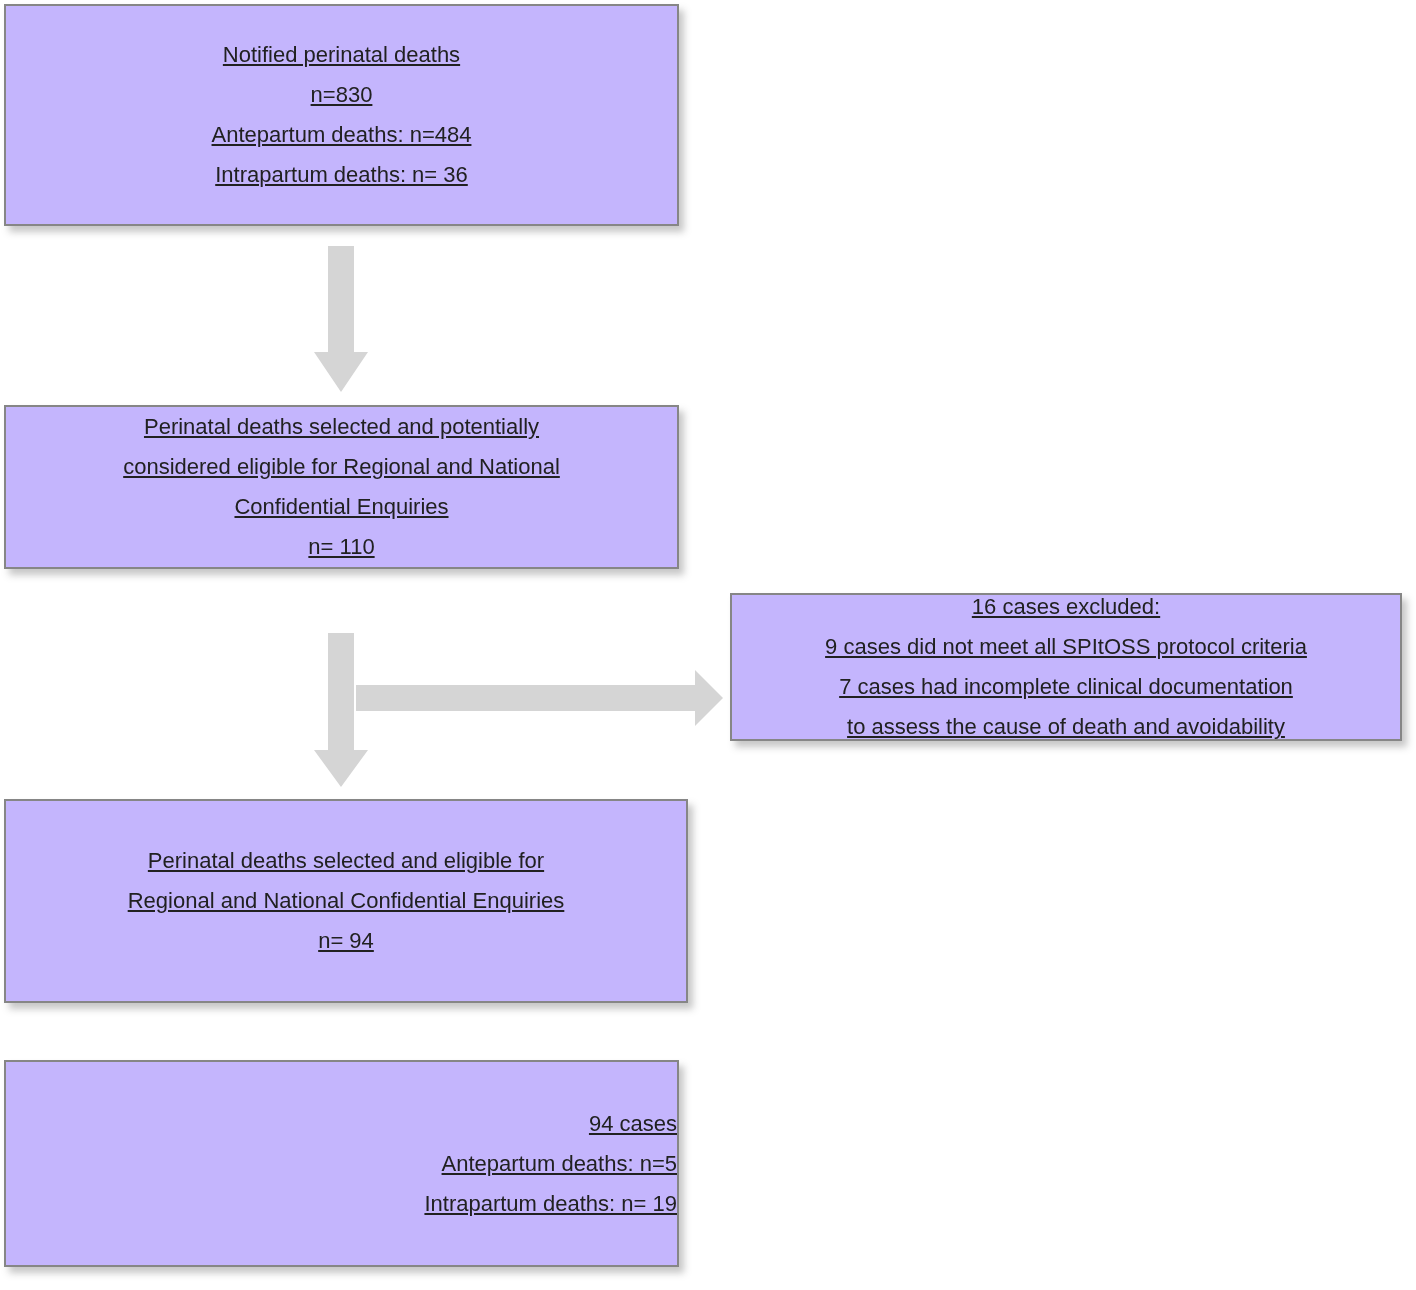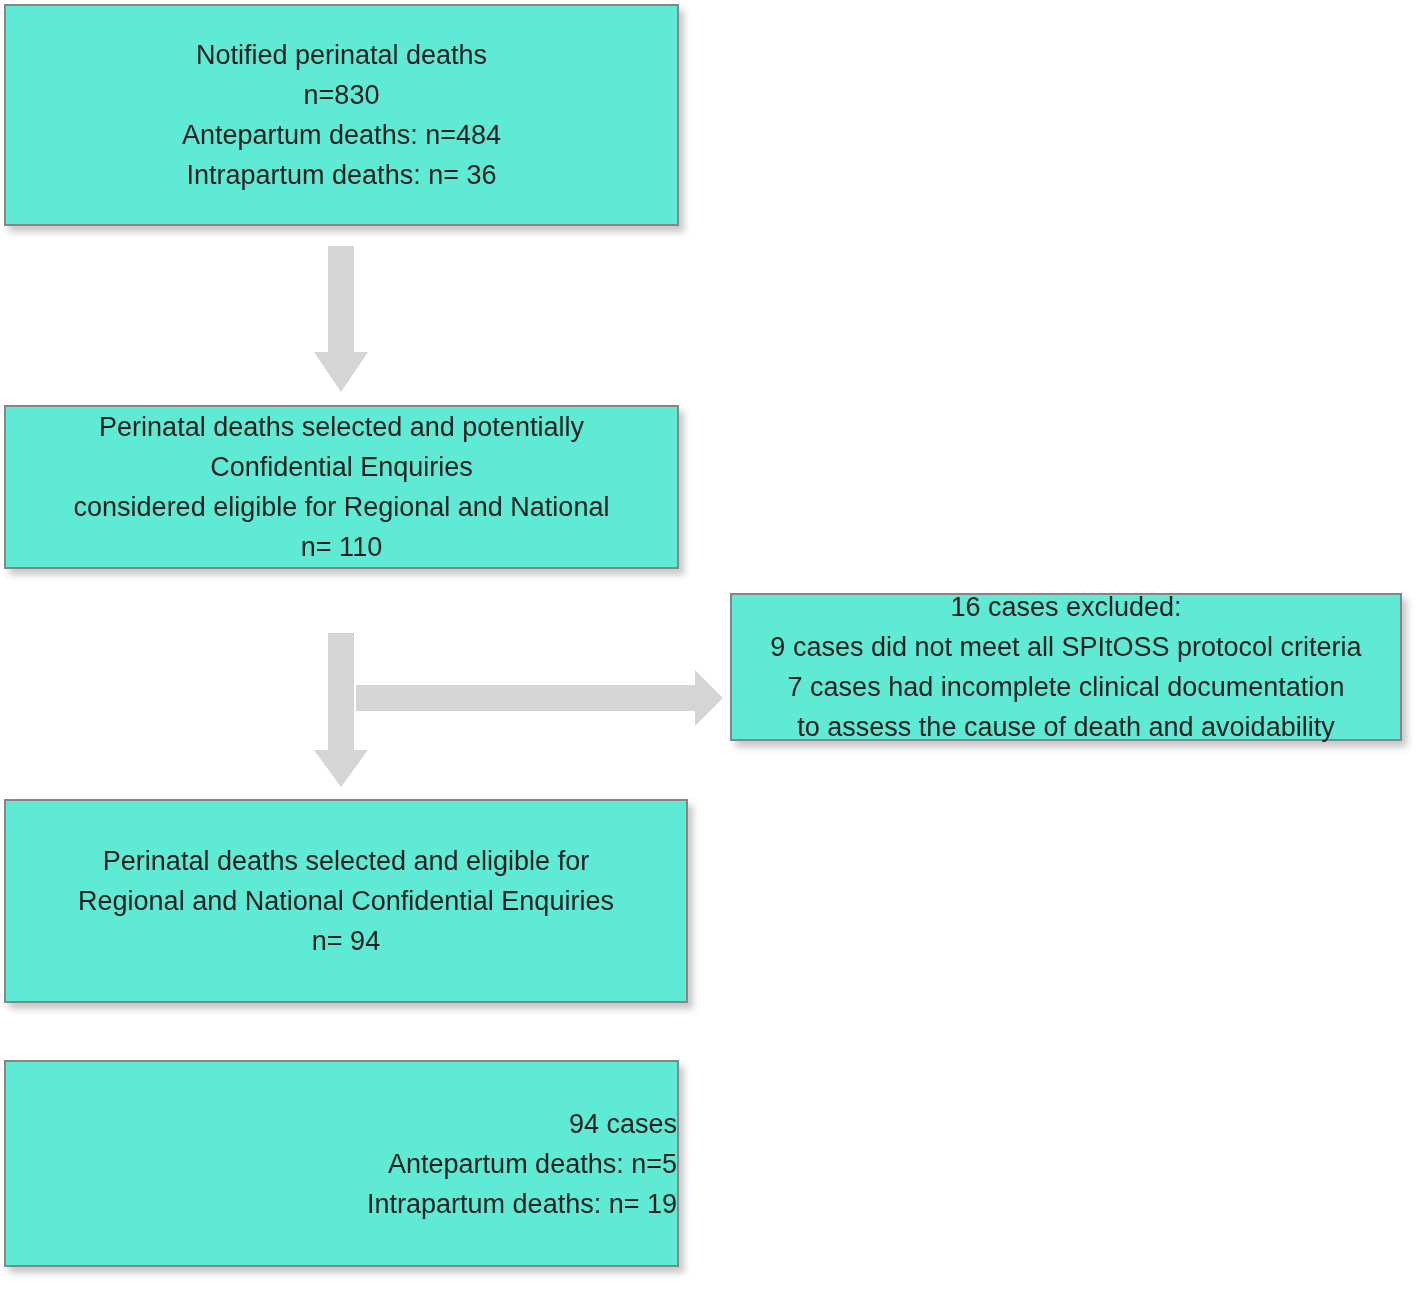--- a/index.html
+++ b/index.html
@@ -12,31 +12,32 @@
     width: 1416px;
     height: 1290px;
     background: #ffffff;
     font-family: "Liberation Sans", sans-serif;
     color: #212121;
     overflow: hidden;
   }
   .flowbox {
     position: absolute;
     box-sizing: border-box;
-    background: #5eead4;
+    background: #c4b5fd;
     border: 2px solid #868686;
     box-shadow: 5px 6px 7px rgba(130, 130, 130, 0.45);
     display: flex;
     flex-direction: column;
     justify-content: center;
     align-items: center;
     text-align: center;
-    font-size: 27px;
+    font-size: 22px;
     line-height: 40px;
     color: #212121;
+    text-decoration: underline;
   }
   .flowbox .line {
     width: 100%;
     white-space: pre-wrap;
   }
   .box-notified   { left: 4px;   top: 4px;    width: 675px; height: 222px; }
   .box-selected   { left: 4px;   top: 405px;  width: 675px; height: 164px; }
   .box-excluded   { left: 730px; top: 593px;  width: 672px; height: 148px; }
   .box-eligible   { left: 4px;   top: 799px;  width: 684px; height: 204px; }
   .box-final      { left: 4px;   top: 1060px; width: 675px; height: 207px; text-align: right; }
@@ -59,22 +60,22 @@
     <div class="line">Antepartum deaths: n=484</div>
     <div class="line">Intrapartum deaths: n= 36</div>
   </div>
 
   <svg class="arrow arrow-down-1" width="58" height="146" viewBox="0 0 58 146" aria-hidden="true">
     <polygon points="16,0 42,0 42,106 56,106 29,146 2,106 16,106" fill="#d5d5d5"></polygon>
   </svg>
 
   <div class="flowbox box-selected">
     <div class="line">Perinatal deaths selected and potentially</div>
+    <div class="line">considered eligible for Regional and National</div>
     <div class="line">Confidential Enquiries</div>
-    <div class="line">considered eligible for Regional and National</div>
     <div class="line">n= 110</div>
   </div>
 
   <svg class="arrow arrow-down-2" width="58" height="154" viewBox="0 0 58 154" aria-hidden="true">
     <polygon points="16,0 42,0 42,117 56,117 29,154 2,117 16,117" fill="#d5d5d5"></polygon>
   </svg>
 
   <svg class="arrow arrow-right" width="368" height="56" viewBox="0 0 368 56" aria-hidden="true">
     <polygon points="0,15 339,15 339,0 367,28 339,56 339,41 0,41" fill="#d5d5d5"></polygon>
   </svg>

